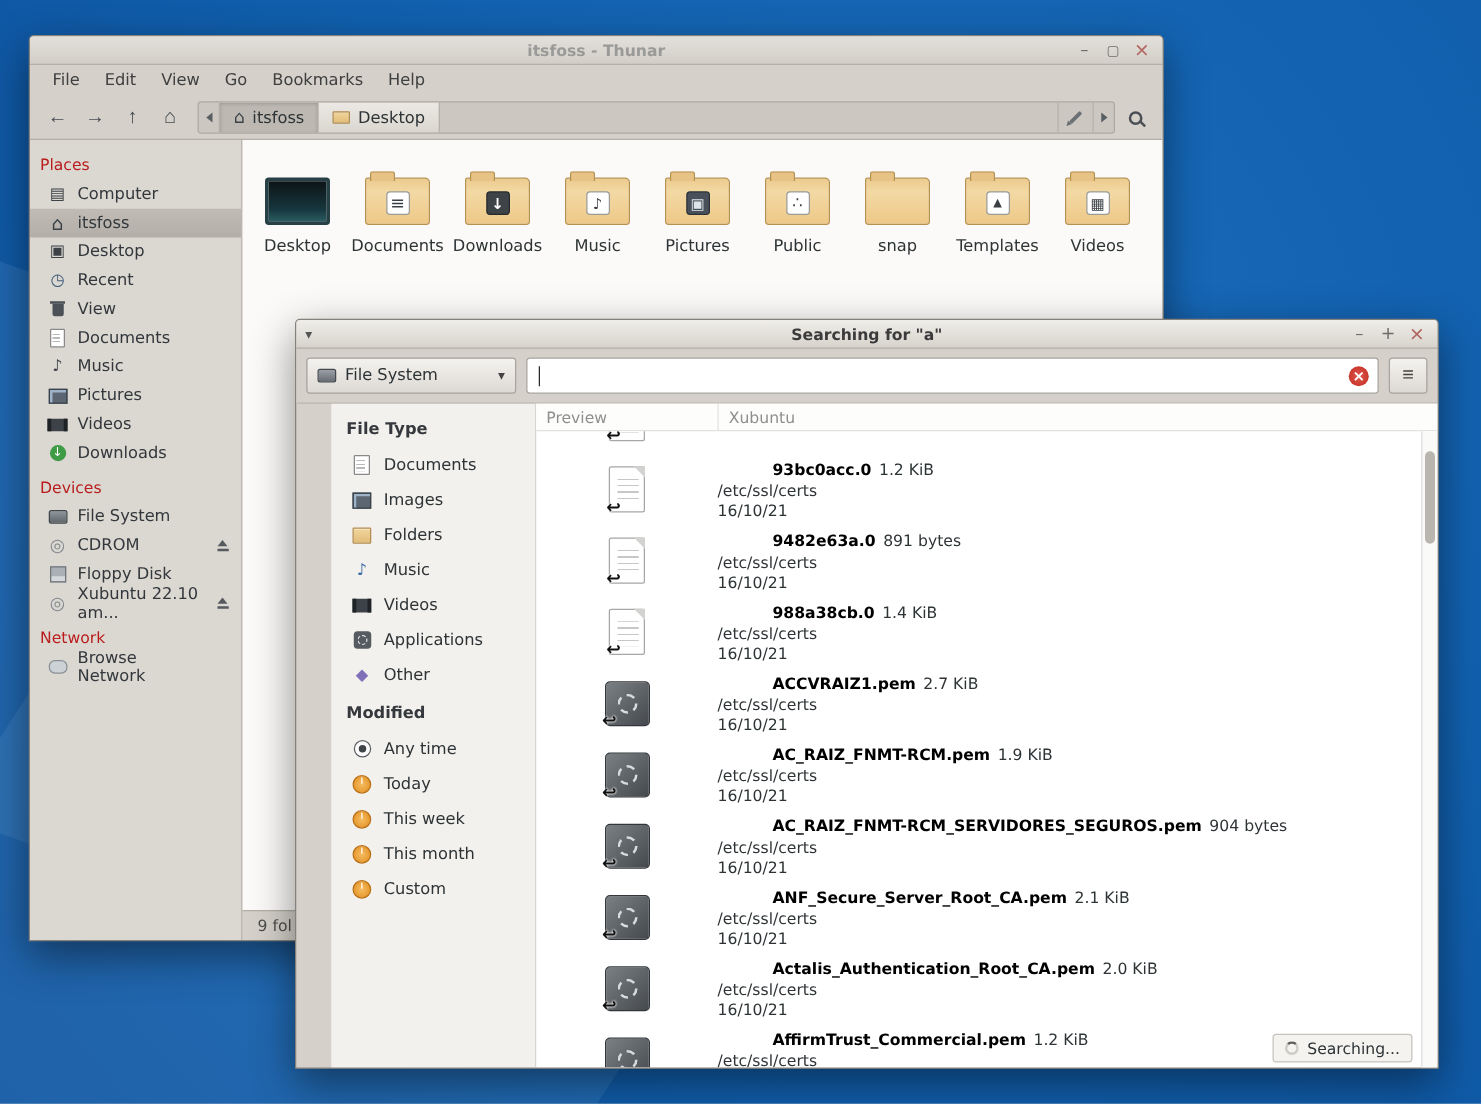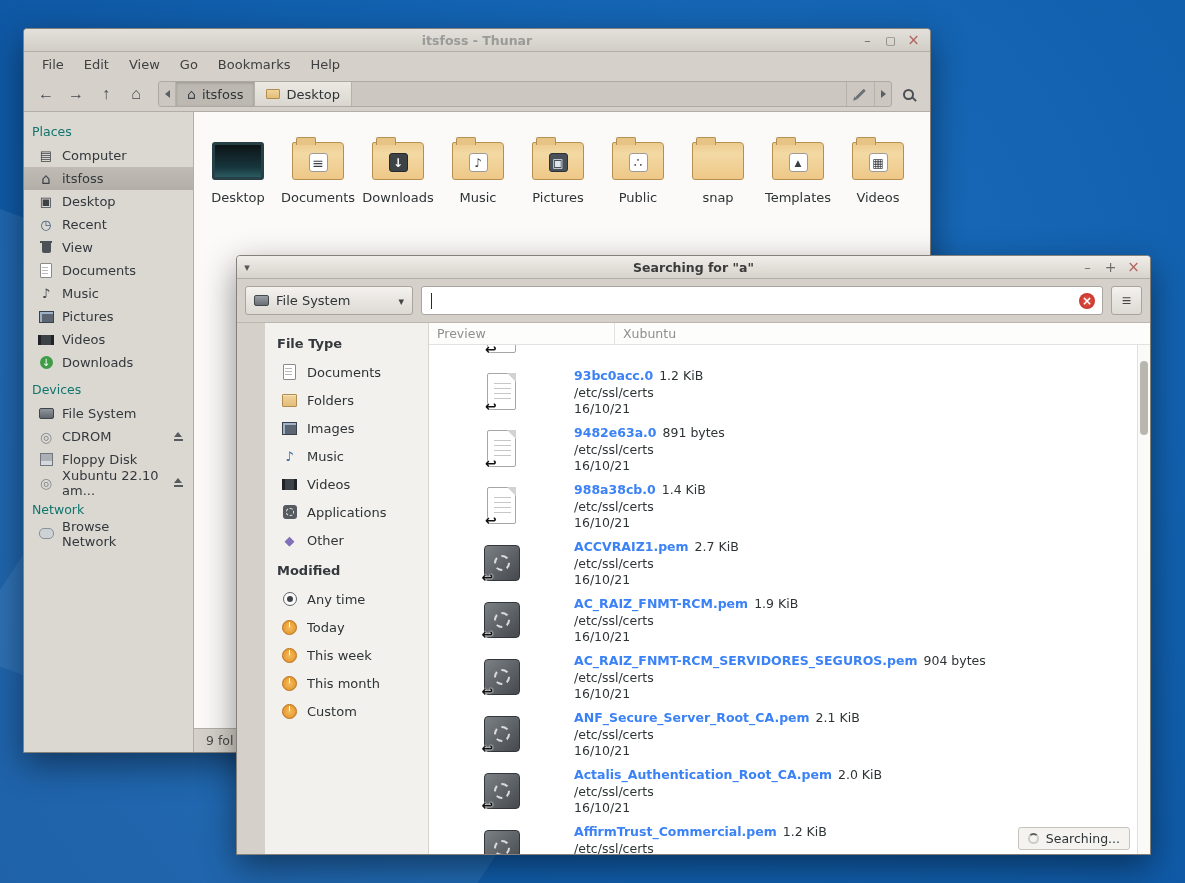--- a/index.html
+++ b/index.html
@@ -60,21 +60,21 @@
   .pencil::after { content:""; position:absolute; bottom:-4px; left:-1px; border-left:2.5px solid transparent;
                    border-right:2.5px solid transparent; border-top:4px solid #6b7075; }
   .pb-next { width:17px; display:flex; align-items:center; justify-content:center; border-left:1px solid #b6b2ab; }
   .searchbtn { width:28px; height:26px; display:flex; align-items:center; justify-content:center; }
   .mag { width:11px; height:11px; border:2px solid #4a4f55; border-radius:50%; position:relative; }
   .mag::after { content:""; position:absolute; width:6px; height:2px; background:#4a4f55;
                 transform:rotate(45deg); right:-5px; bottom:-2px; }
 
   .thunar-body { flex:1; display:flex; min-height:0; }
   .sbar { width:170px; flex:none; background:#dbd7d1; border-right:1px solid #b2aea7; overflow:hidden; padding-top:4px; }
-  .shead { padding:8px 8px 5px; color:#0f766e; font-size:12.5px; }
+  .shead { padding:8px 8px 5px; color:#b91c1c; font-size:12.5px; }
   .srow { height:23px; display:flex; align-items:center; gap:8px; padding-left:14px; color:#33383d; }
   .srow.sel { background:linear-gradient(#c0bcb5,#b3afa8); }
   .eject { visibility:hidden; margin-left:auto; margin-right:9px; position:relative; width:11px; height:10px; flex:none; }
   .eject.show { visibility:visible; }
   .eject::before { content:""; position:absolute; left:1px; top:0; border-left:4.5px solid transparent;
                    border-right:4.5px solid transparent; border-bottom:5px solid #565b60; }
   .eject::after { content:""; position:absolute; left:1px; bottom:1px; width:9px; height:2px; background:#565b60; }
 
   .sic { width:16px; height:16px; flex:none; position:relative; display:inline-flex;
          align-items:center; justify-content:center; color:#3d4248; font-size:13px; }
@@ -176,29 +176,29 @@
       background:#fbfbfb; }
   .mrow.sel .mic.ic-radio::after{ content:""; position:absolute; width:6px; height:6px; border-radius:50%;
       background:#3f4448; }
   .mic.ic-clock::before{ content:""; width:13px; height:13px; border-radius:50%;
       background:radial-gradient(#f6bc61,#e08d1e); border:1px solid #b96f14; }
   .mic.ic-clock::after{ content:""; position:absolute; width:1.5px; height:5px; background:#fff;
       top:2.5px; left:50%; margin-left:-1px; }
 
   .listarea { flex:1; position:relative; background:#fff; min-width:0; }
   .lhead { height:22px; display:flex; align-items:center; color:#8f8f8f; font-size:12.5px;
-           border-bottom:1px solid #e2e2e0; background:#fdfdfc; padding-right:13px;gap:40px; }
+           border-bottom:1px solid #e2e2e0; background:#fdfdfc; padding-right:13px; }
   .hprev { width:145px; padding-left:8px; flex:none; }
   .hdet { flex:1; height:100%; display:flex; align-items:center; padding-left:8px; border-left:1px solid #e2e2e0; }
   .lrows { position:absolute; left:0; right:13px; top:22px; bottom:0; overflow:hidden; }
   .rrow { display:flex; height:57px; }
   .rrow.partial { margin-top:-39px; }
   .rprev { width:145px; flex:none; display:flex; align-items:center; justify-content:center; }
   .rdet { flex:1; padding-top:5px; font-size:12.5px; line-height:16.5px; color:#2e3436; min-width:0; }
-  .rname { font-weight:bold; color:#3b82f6; }
+  .rname { font-weight:bold; color:#000000;margin-left:44px; }
   .rsize { margin-left:6px; }
   .ric { position:relative; display:inline-block; }
   .ric.ic-text { width:29px; height:37px; background:#fff; border:1px solid #a6a6a4; border-radius:2px;
       background-image:repeating-linear-gradient(#c7c7c5 0 1px, transparent 1px 5px);
       background-size:17px 20px; background-position:6px 9px; background-repeat:no-repeat; }
   .ric.ic-text::before{ content:""; position:absolute; top:-1px; right:-1px;
       border-style:solid; border-width:0 9px 9px 0; border-color:transparent #d2d2d0 transparent transparent; }
   .ric.ic-binary { width:36px; height:36px; background:linear-gradient(135deg,#7b8085,#45494e);
       border:1px solid #33373b; border-radius:4px; }
   .ric.ic-binary::before{ content:""; position:absolute; left:50%; top:50%; width:12px; height:12px;
@@ -492,27 +492,27 @@
   <div class="cf-body">
     <div class="cf-panel">
       <div class="cf-head">File Type</div>
 
         <div class="crow">
           <span class="cic ic-cf-documents"></span>
           <span>Documents</span>
         </div>
 
         <div class="crow">
+          <span class="cic ic-cf-images"></span>
+          <span>Images</span>
+        </div>
+
+        <div class="crow">
           <span class="cic ic-cf-folders"></span>
           <span>Folders</span>
-        </div>
-
-        <div class="crow">
-          <span class="cic ic-cf-images"></span>
-          <span>Images</span>
         </div>
 
         <div class="crow">
           <span class="cic ic-cf-music"></span>
           <span>Music</span>
         </div>
 
         <div class="crow">
           <span class="cic ic-cf-videos"></span>
           <span>Videos</span>

